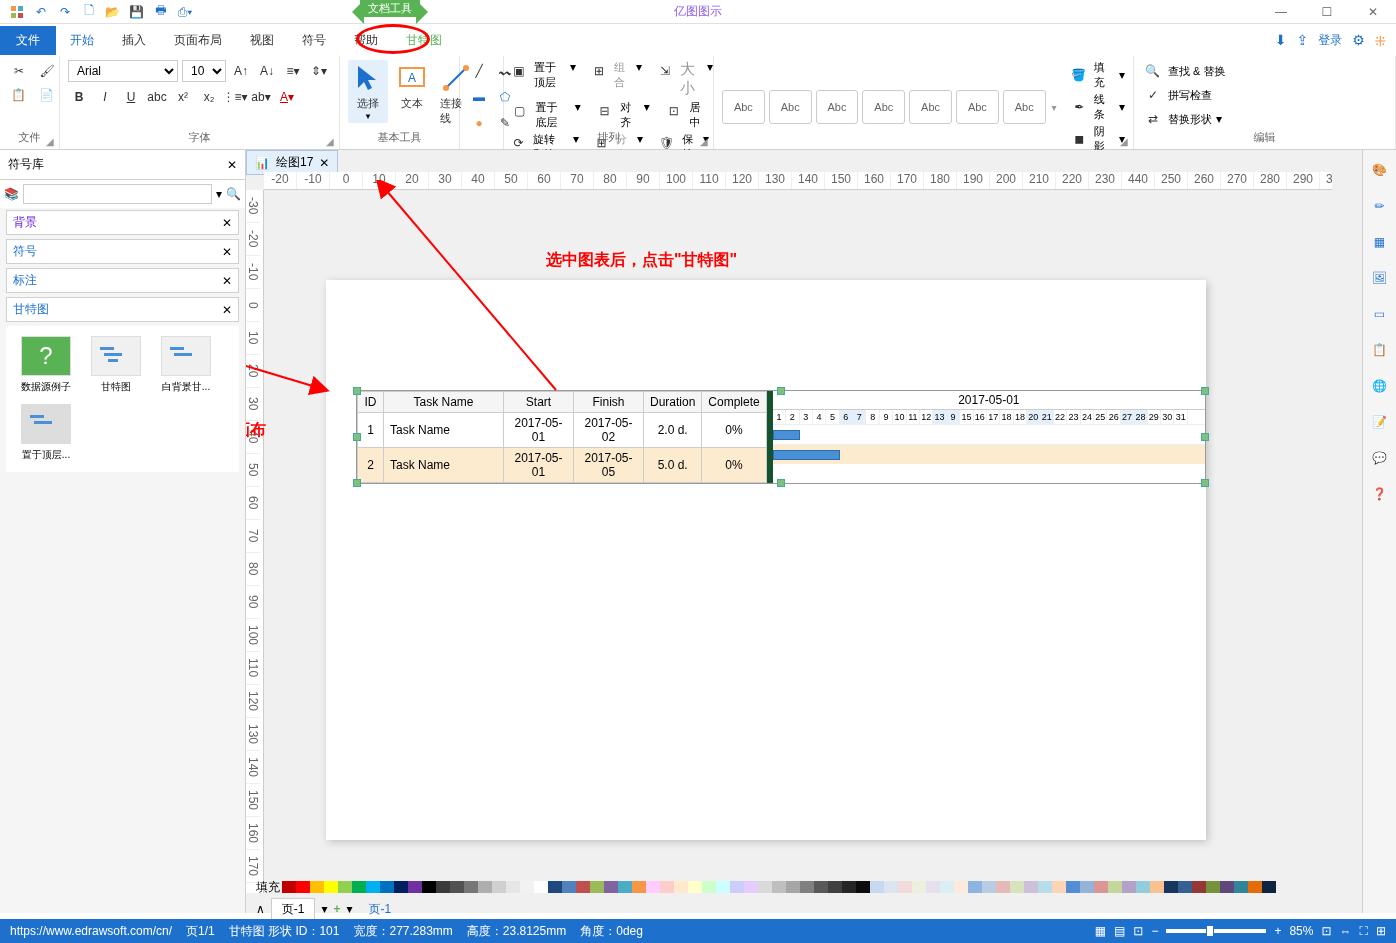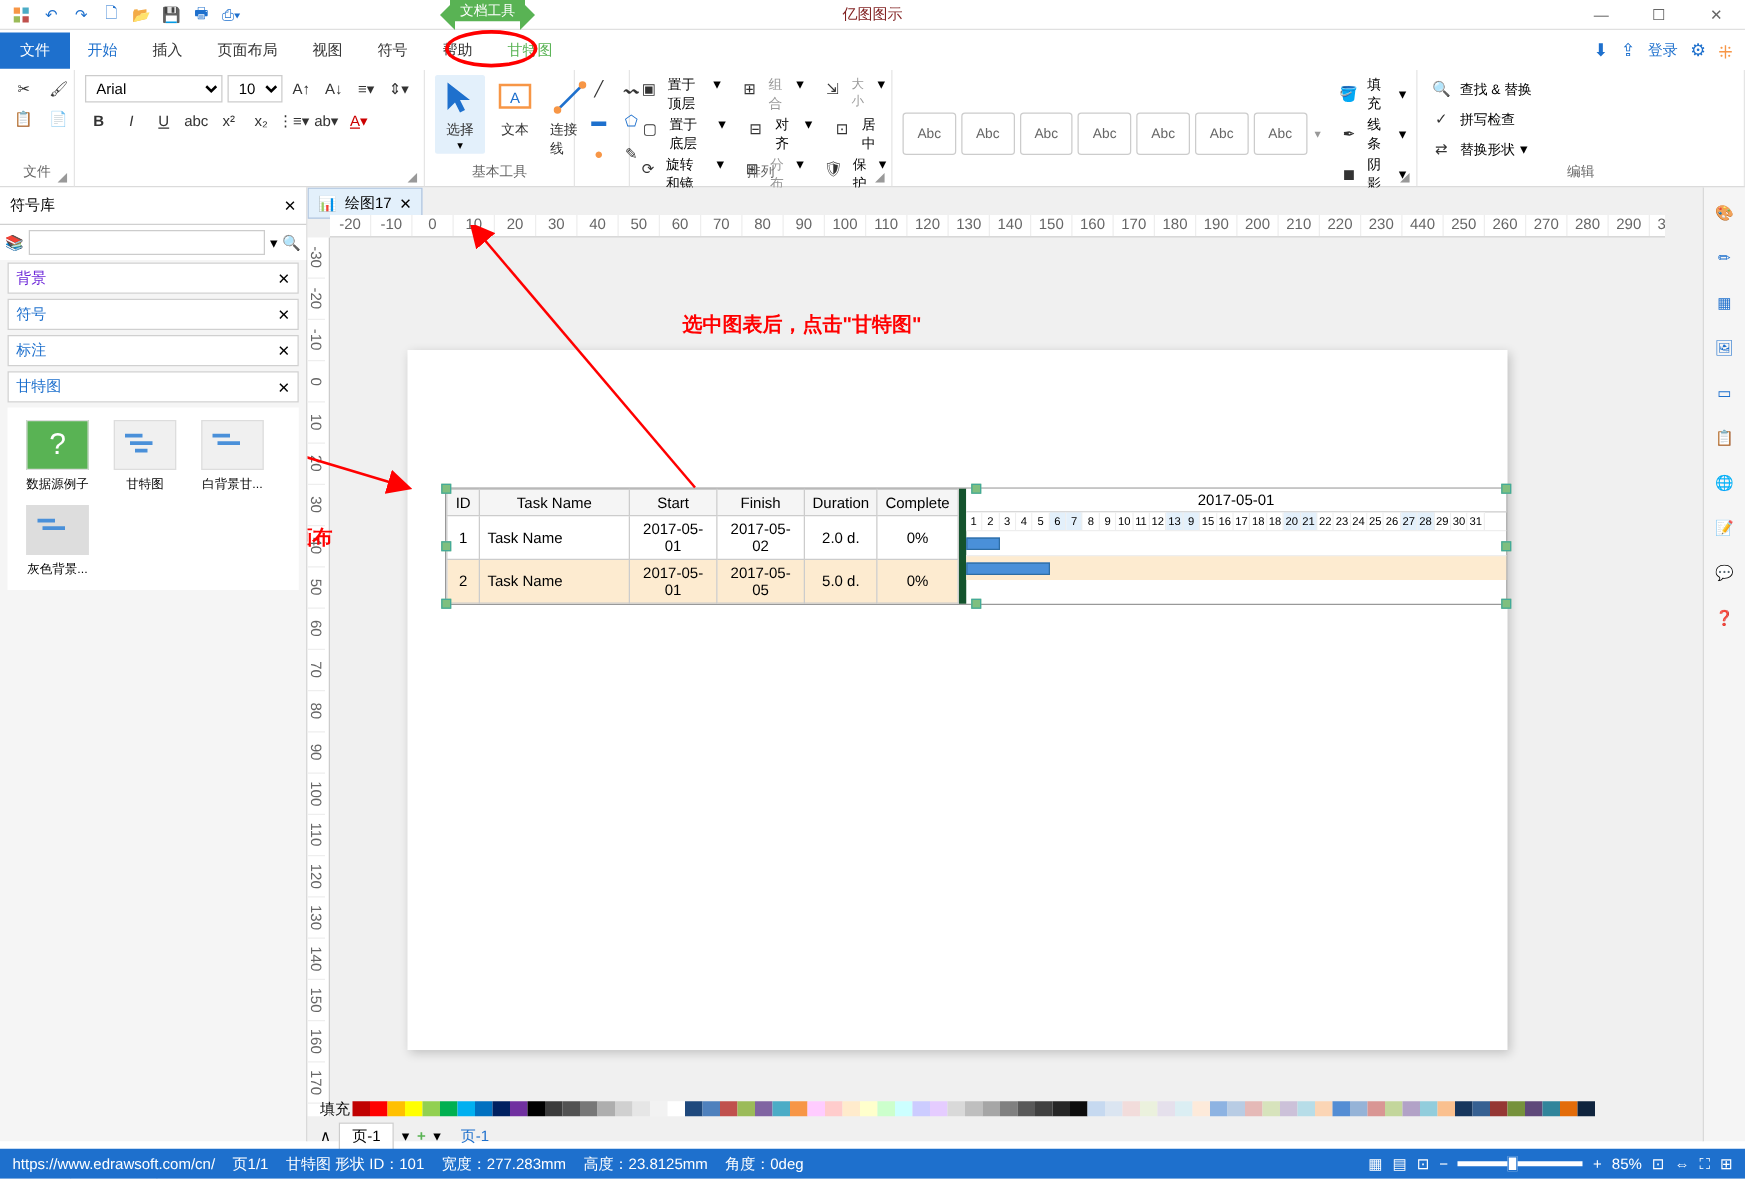--- a/index.html
+++ b/index.html
@@ -3,21 +3,21 @@
 <meta charset="utf-8">
 <style>
 *{box-sizing:border-box;margin:0;padding:0;font-family:"Microsoft YaHei",Arial,sans-serif;font-size:12px;user-select:none}
 body{background:#fff;overflow:hidden;width:1396px;height:943px;position:relative}
 .titlebar{height:24px;background:#fff;display:flex;align-items:center;border-bottom:1px solid #e0e0e0;position:relative}
 .qat{display:flex;align-items:center;gap:6px;padding-left:8px}
 .qat-btn{width:18px;height:18px;display:flex;align-items:center;justify-content:center;cursor:pointer;color:#1e70cd}
 .tool-tag{position:absolute;left:360px;top:0;background:#59b354;color:#fff;padding:1px 8px;font-size:11px}
 .tool-tag::before{content:"";position:absolute;left:-8px;top:0;border:12px solid transparent;border-right-color:#59b354;border-left:0}
 .tool-tag::after{content:"";position:absolute;right:-8px;top:0;border:12px solid transparent;border-left-color:#59b354;border-right:0}
-.app-title{position:absolute;left:50%;transform:translateX(-50%);color:#7f1d1d}
+.app-title{position:absolute;left:50%;transform:translateX(-50%);color:#8b5cf6}
 .win-controls{position:absolute;right:0;display:flex}
 .win-btn{width:46px;height:24px;display:flex;align-items:center;justify-content:center;cursor:pointer;color:#666}
 .menubar{height:32px;background:#fff;display:flex;align-items:center;position:relative}
 .menu-file{background:#1e70cd;color:#fff;padding:6px 16px;cursor:pointer}
 .menu-item{padding:6px 14px;cursor:pointer;color:#333}
 .menu-item.active{color:#1e70cd}
 .menu-gantt{color:#59b354;position:relative}
 .red-ellipse{position:absolute;left:356px;top:24px;width:74px;height:30px;border:3px solid #ff0000;border-radius:50%;pointer-events:none;z-index:100}
 .menu-right{position:absolute;right:10px;display:flex;align-items:center;gap:10px}
 .menu-right-btn{color:#1e70cd;cursor:pointer;font-size:14px}
@@ -169,20 +169,21 @@
       <span class="small-btn">
           <u>U</u>
         </span>
       <span class="small-btn">abc</span>
       <span class="small-btn">x²</span>
       <span class="small-btn">x₂</span>
       <span class="small-btn">⋮≡▾</span>
       <span class="small-btn">ab▾</span>
       <span class="small-btn" style="color:#c00"><u>A</u>▾</span>
     </div>
+    <div class="ribbon-group-label">字体</div>
     <span class="launcher">◢</span>
   </div>
   <div class="ribbon-group" style="width:120px">
     <div class="ribbon-group-body">
       <div class="rbtn" style="background:#e3f0fb">
           <svg class="rbtn-ico rbtn-ico-lg">
             <path d="M6 4 L6 26 L12 20 L16 28 L20 26 L16 18 L24 18 Z" fill="#1e70cd"></path>
           </svg>
           <span class="rbtn-lbl">选择</span>
           <span style="font-size:9px">▾</span>
@@ -216,21 +217,21 @@
           <span class="small-btn" style="color:#1e70cd">⬠</span>
         </div>
       <div style="display:flex;gap:4px">
           <span class="small-btn" style="color:#f79646">●</span>
           <span class="small-btn">✎</span>
         </div>
     </div>
   </div>
   <div class="ribbon-group" style="width:210px">
     <div class="ribbon-group-body" style="flex-direction:column;gap:2px;width:100%">
-      <div style="display:flex;gap:8px"><span class="small-btn">▣</span><span style="font-size:11px">置于顶层</span>▾<span style="margin-left:8px" class="small-btn">⊞</span><span style="font-size:11px;color:#999">组合</span>▾<span style="margin-left:8px" class="small-btn">⇲</span><span style="font-size:10px;color:#999">大小</span>▾</div>
+      <div style="display:flex;gap:8px"><span class="small-btn">▣</span><span style="font-size:11px">置于顶层</span>▾<span style="margin-left:8px" class="small-btn">⊞</span><span style="font-size:11px;color:#999">组合</span>▾<span style="margin-left:8px" class="small-btn">⇲</span><span style="font-size:15px;color:#999">大小</span>▾</div>
       <div style="display:flex;gap:8px"><span class="small-btn">▢</span><span style="font-size:11px">置于底层</span>▾<span style="margin-left:8px" class="small-btn">⊟</span><span style="font-size:11px">对齐</span>▾<span style="margin-left:8px" class="small-btn">⊡</span><span style="font-size:11px">居中</span></div>
       <div style="display:flex;gap:8px"><span class="small-btn">⟳</span><span style="font-size:11px">旋转和镜像</span>▾<span style="margin-left:8px" class="small-btn">⊞</span><span style="font-size:11px;color:#999">分布</span>▾<span style="margin-left:8px" class="small-btn">🛡</span><span style="font-size:11px">保护</span>▾</div>
     </div>
     <div class="ribbon-group-label">排列</div>
     <span class="launcher">◢</span>
   </div>
   <div class="ribbon-group" style="width:420px">
     <div class="ribbon-group-body" style="gap:4px;align-items:center">
       <div class="style-box">Abc</div>
       <div class="style-box">Abc</div>
@@ -316,21 +317,21 @@
           </div>
           <span style="font-size:10px">白背景甘...</span>
         </div>
       <div class="lib-item">
           <div class="lib-item-ico" style="background:#ddd">
             <svg width="40" height="30">
               <rect x="4" y="6" width="14" height="3" fill="#4a90d9"></rect>
               <rect x="8" y="12" width="18" height="3" fill="#4a90d9"></rect>
             </svg>
           </div>
-          <span style="font-size:10px">灰色背景...</span>
+          <span style="font-size:10px">置于顶层...</span>
         </div>
     </div>
   </div>
 
   <div class="canvas-area">
     <div class="doc-tab">
         <span>📊</span>
         <span>绘图17</span>
         <span>✕</span>
       </div>

